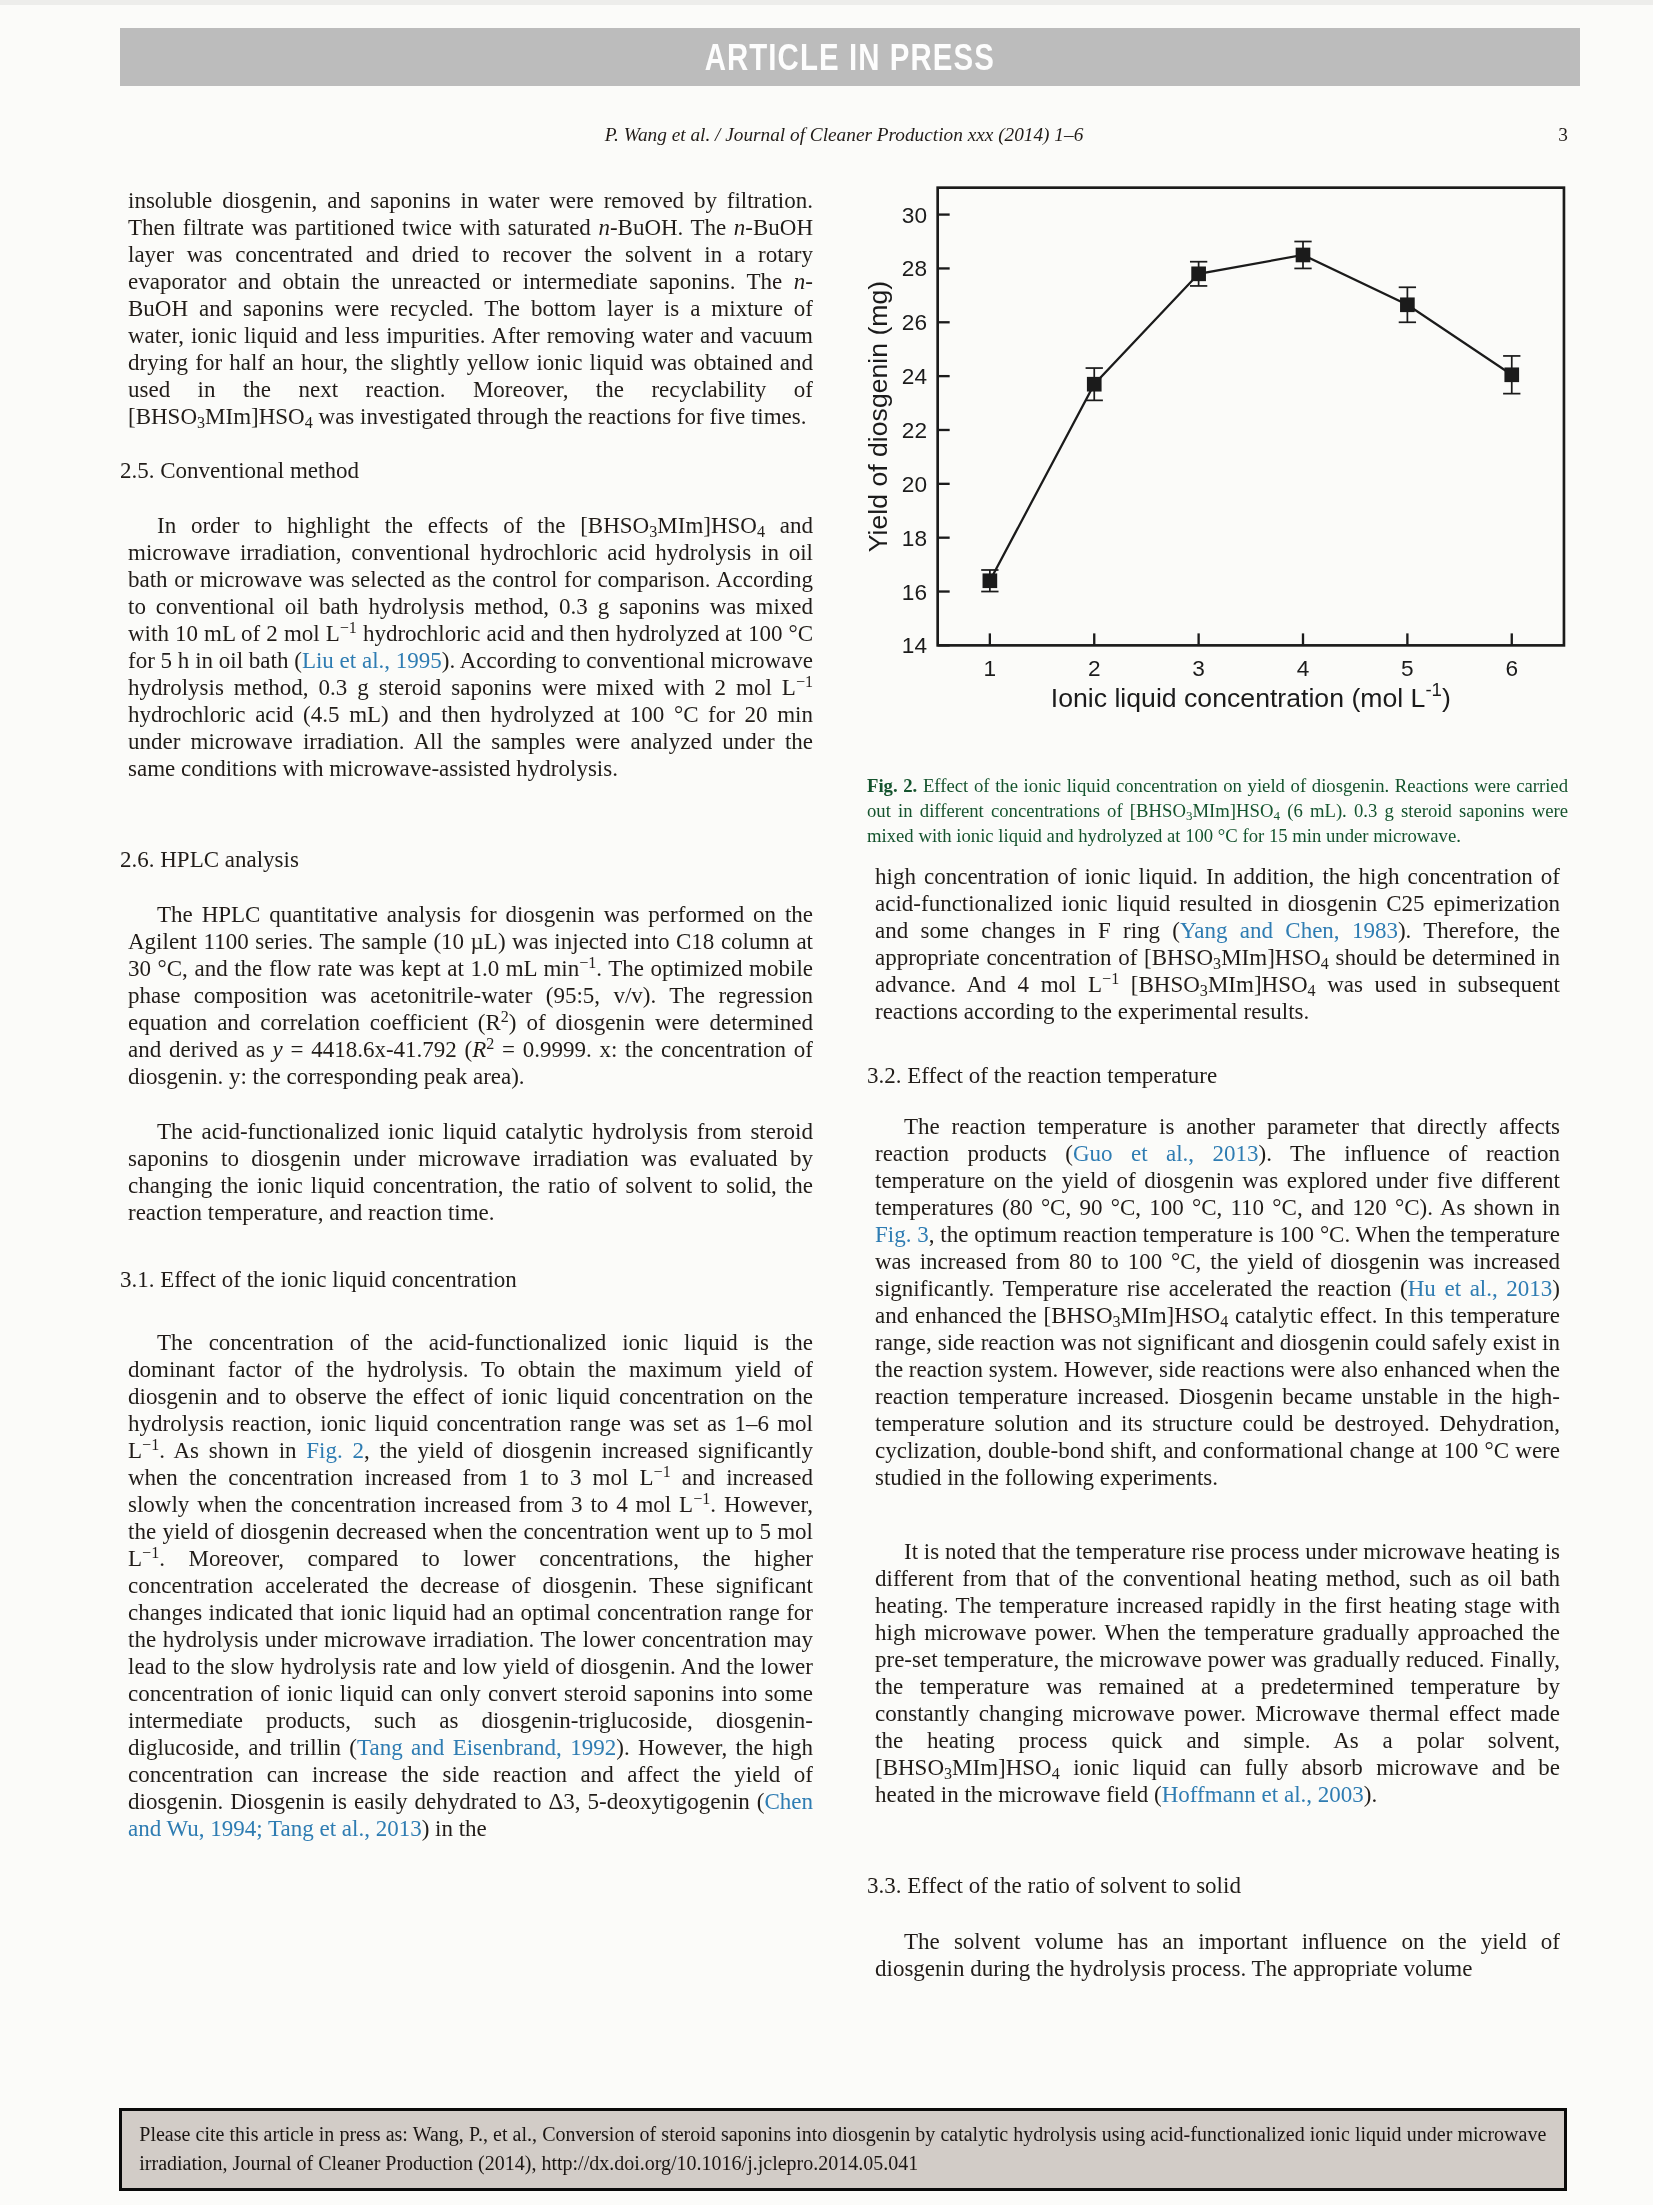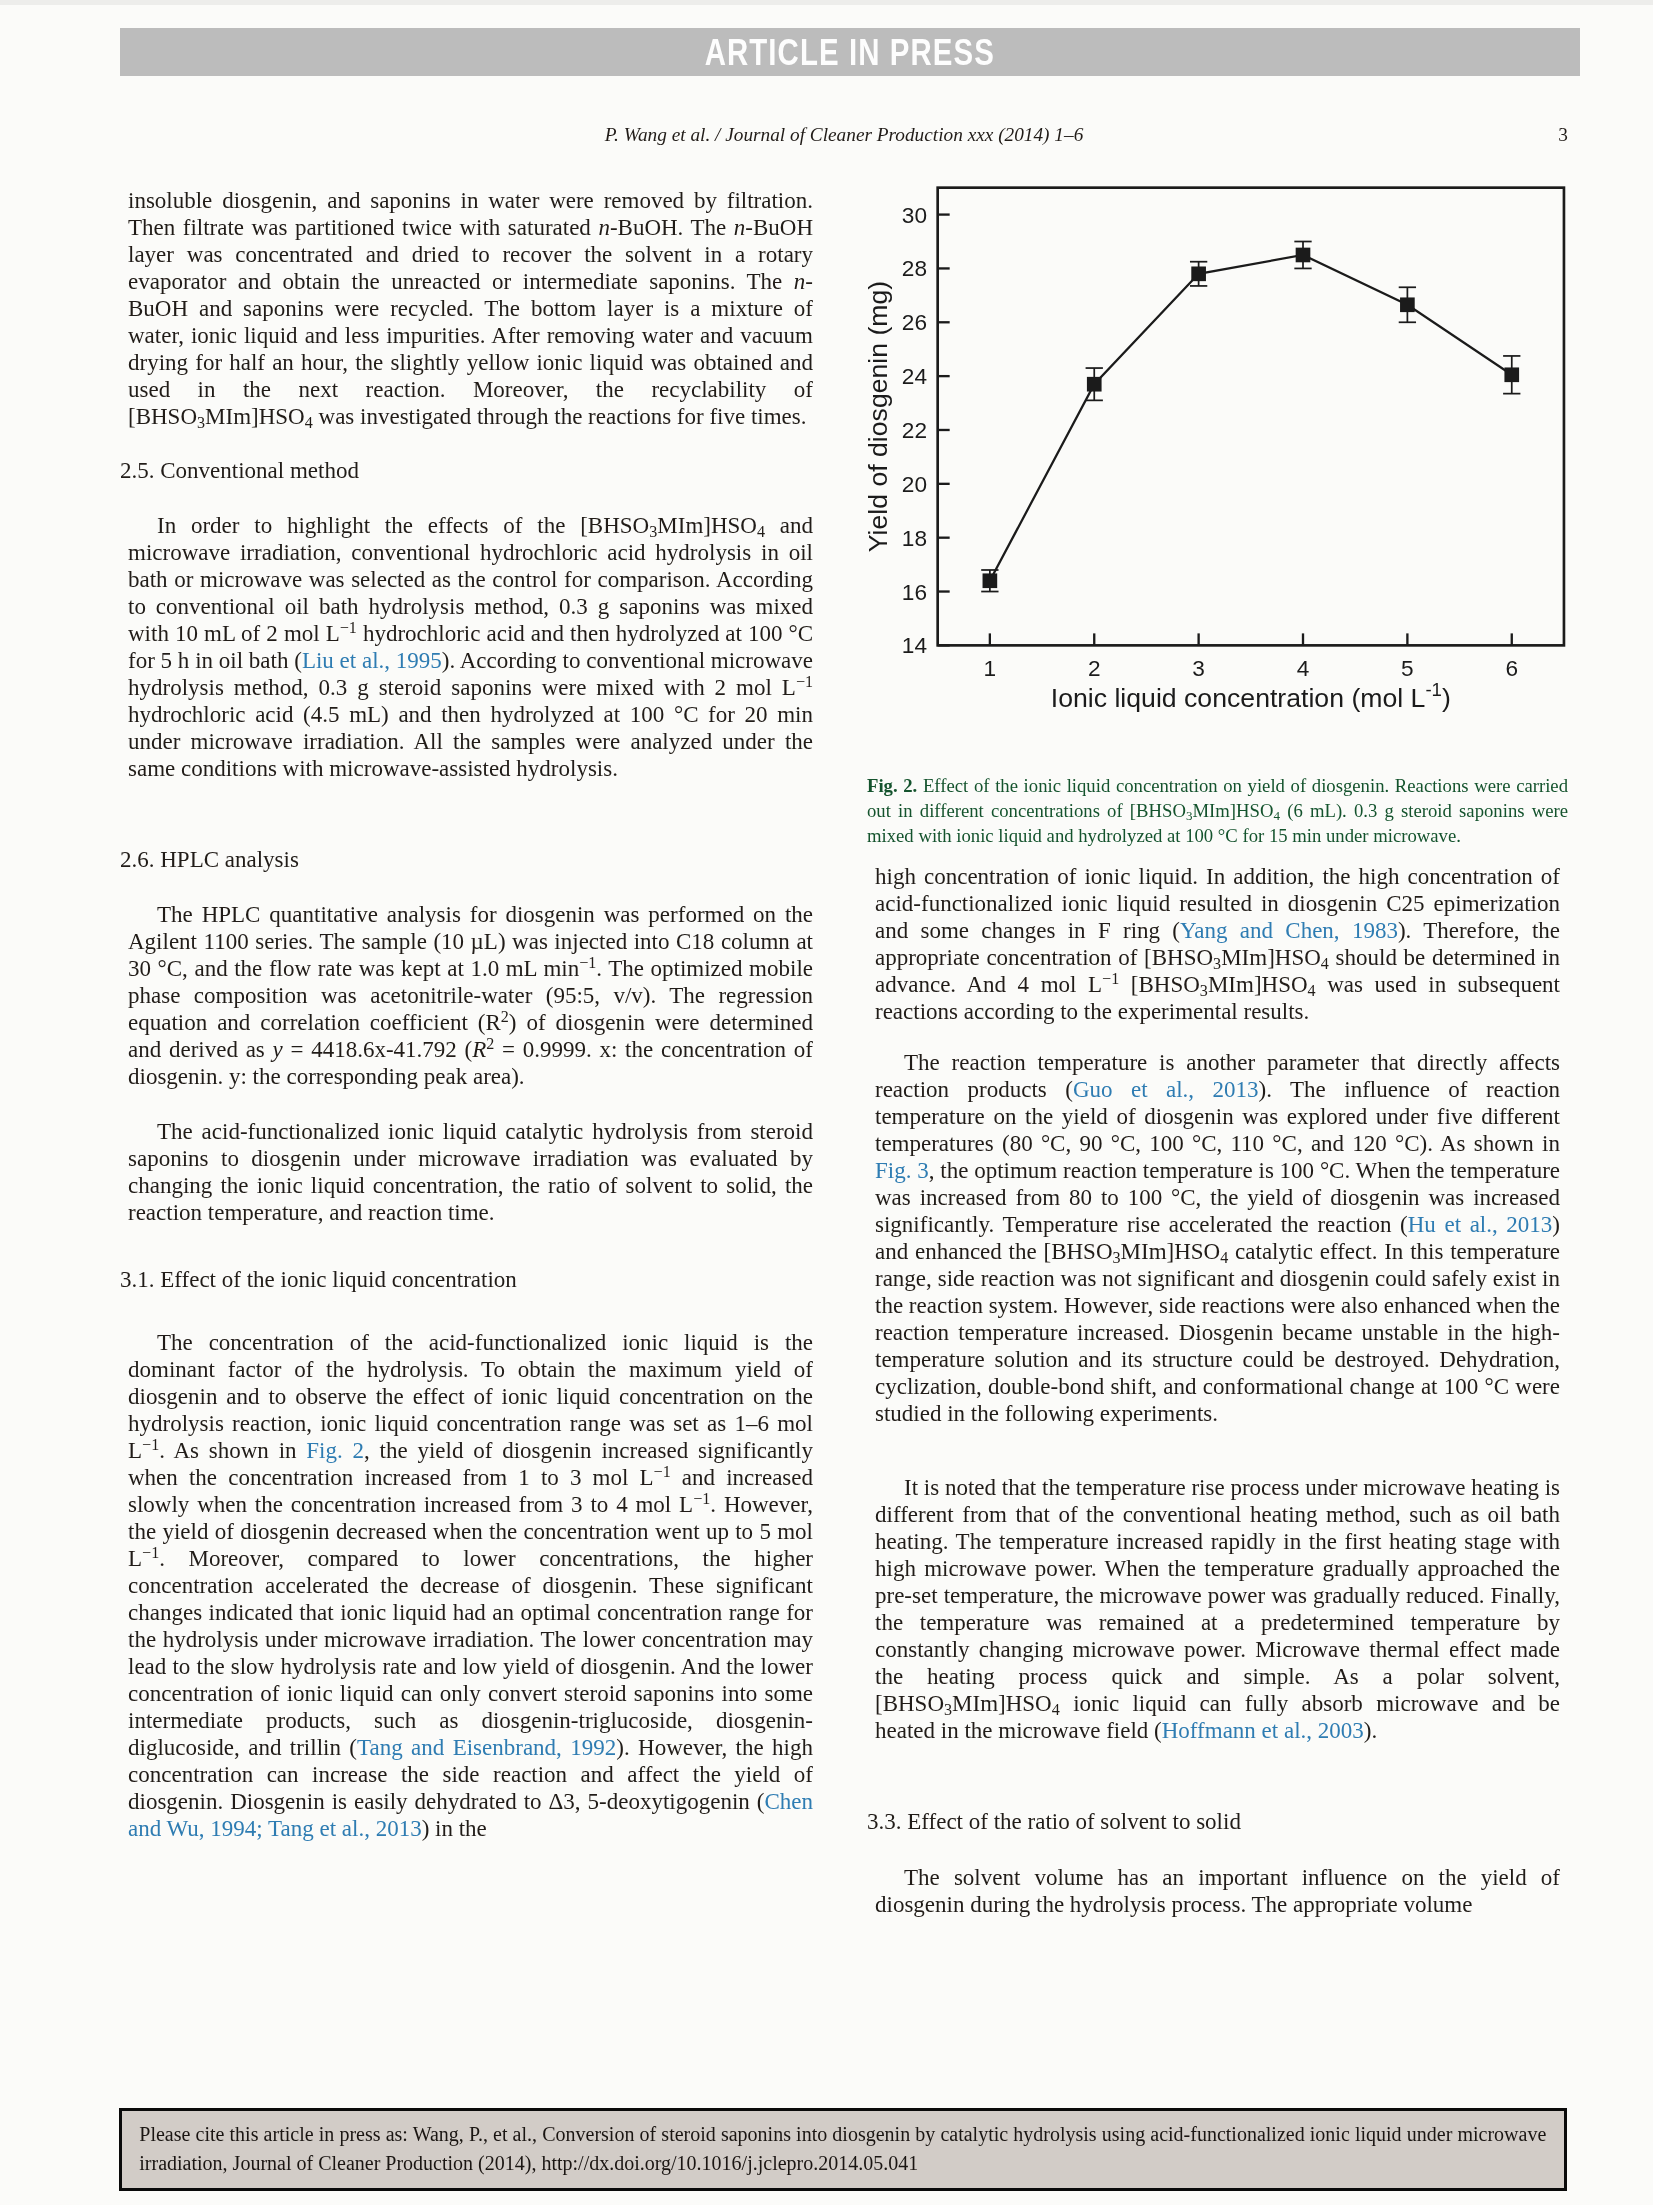--- a/index.html
+++ b/index.html
@@ -1,20 +1,20 @@
 <!DOCTYPE html>
 <html lang="en" style="font-size:10.7px"><head>
 <meta charset="utf-8">
 <style>
   html,body{margin:0;padding:0;}
   body{width:1654px;height:2205px;background:#fbfbf9;position:relative;
        font-family:"Liberation Serif","DejaVu Serif",serif;color:#211c18;}
   .page{position:absolute;inset:0;overflow:hidden;}
   .topstrip{position:absolute;top:0;left:0;width:1654px;height:4.7px;background:#ededeb;}
-  .banner{position:absolute;top:28px;left:120px;width:1460px;height:48px;background:#bcbcbc;
+  .banner{position:absolute;top:28px;left:120px;width:1460px;height:58px;background:#bcbcbc;
           display:flex;align-items:center;justify-content:center;}
   .banner span{font-family:"Liberation Sans","DejaVu Sans",sans-serif;font-weight:bold;
           font-size:35px;color:#fdfdfd;letter-spacing:1.3px;transform:scale(.84,1.06);}
   .runhead{position:absolute;top:124px;left:120px;width:1448px;height:28px;font-size:19.3px;}
   .runhead .cite{display:block;text-align:center;font-style:italic;}
   .runhead .pageno{position:absolute;right:0;top:0;font-style:normal;}
   .col{position:absolute;top:179px;width:701px;font-size:23px;line-height:27px;text-align:justify;}
   .col-left{left:120px;}
   .col-right{left:867px;}
   .col p{margin:8px;}
@@ -123,20 +123,21 @@
           <rect x="800" y="177.7911764705883" width="22" height="22" fill="#1b1b1b"></rect>
           <rect x="956.6666666666666" y="282.86176470588236" width="22" height="22" fill="#1b1b1b"></rect>
           <text text-anchor="middle" class="axlabel" transform="translate(30 356.5) rotate(-90)">Yield of diosgenin (mg)</text>
           <text x="576" y="792" text-anchor="middle" class="axlabel"><tspan>Ionic liquid concentration (mol L</tspan><tspan dy="-16" font-size="28">-1</tspan><tspan dy="16">)</tspan></text>
         </svg></div>
 
     <div class="figcaption" style="margin-top:61px;"><strong>Fig. 2.</strong> Effect of the ionic liquid concentration on yield of diosgenin. Reactions were carried out in different concentrations of [BHSO<sub>3</sub>MIm]HSO<sub>4</sub> (6 mL). 0.3 g steroid saponins were mixed with ionic liquid and hydrolyzed at 100 °C for 15 min under microwave.</div>
 
     <p style="margin-top:14.7px;">high concentration of ionic liquid. In addition, the high concentration of acid-functionalized ionic liquid resulted in diosgenin C25 epimerization and some changes in F ring (<span class="ref-link">Yang and Chen, 1983</span>). Therefore, the appropriate concentration of [BHSO<sub>3</sub>MIm]HSO<sub>4</sub> should be determined in advance. And 4 mol L<sup>−1</sup> [BHSO<sub>3</sub>MIm]HSO<sub>4</sub> was used in subsequent reactions according to the experimental results.</p>
 
+    <h4 class="subhead" style="margin-top:37px;">3.2.  Effect of the reaction temperature</h4>
     <p class="ind" style="margin-top:24px;">The reaction temperature is another parameter that directly affects reaction products (<span class="ref-link">Guo et al., 2013</span>). The influence of reaction temperature on the yield of diosgenin was explored under five different temperatures (80 °C, 90 °C, 100 °C, 110 °C, and 120 °C). As shown in <span class="ref-link">Fig. 3</span>, the optimum reaction temperature is 100 °C. When the temperature was increased from 80 to 100 °C, the yield of diosgenin was increased significantly. Temperature rise accelerated the reaction (<span class="ref-link">Hu et al., 2013</span>) and enhanced the [BHSO<sub>3</sub>MIm]HSO<sub>4</sub> catalytic effect. In this temperature range, side reaction was not significant and diosgenin could safely exist in the reaction system. However, side reactions were also enhanced when the reaction temperature increased. Diosgenin became unstable in the high-temperature solution and its structure could be destroyed. Dehydration, cyclization, double-bond shift, and conformational change at 100 °C were studied in the following experiments.</p>
     <p class="ind" style="margin-top:47px;">It is noted that the temperature rise process under microwave heating is different from that of the conventional heating method, such as oil bath heating. The temperature increased rapidly in the first heating stage with high microwave power. When the temperature gradually approached the pre-set temperature, the microwave power was gradually reduced. Finally, the temperature was remained at a predetermined temperature by constantly changing microwave power. Microwave thermal effect made the heating process quick and simple. As a polar solvent, [BHSO<sub>3</sub>MIm]HSO<sub>4</sub> ionic liquid can fully absorb microwave and be heated in the microwave field (<span class="ref-link">Hoffmann et al., 2003</span>).</p>
 
     <h4 class="subhead" style="margin-top:64px;">3.3.  Effect of the ratio of solvent to solid</h4>
     <p class="ind" style="margin-top:29px;">The solvent volume has an important influence on the yield of diosgenin during the hydrolysis process. The appropriate volume</p>
   </div>
 
   <div class="citebox">
     <span>Please cite this article in press as: Wang, P., et al., Conversion of steroid saponins into diosgenin by catalytic hydrolysis using acid-functionalized ionic liquid under microwave irradiation, Journal of Cleaner Production (2014), http://dx.doi.org/10.1016/j.jclepro.2014.05.041</span>
   </div>

